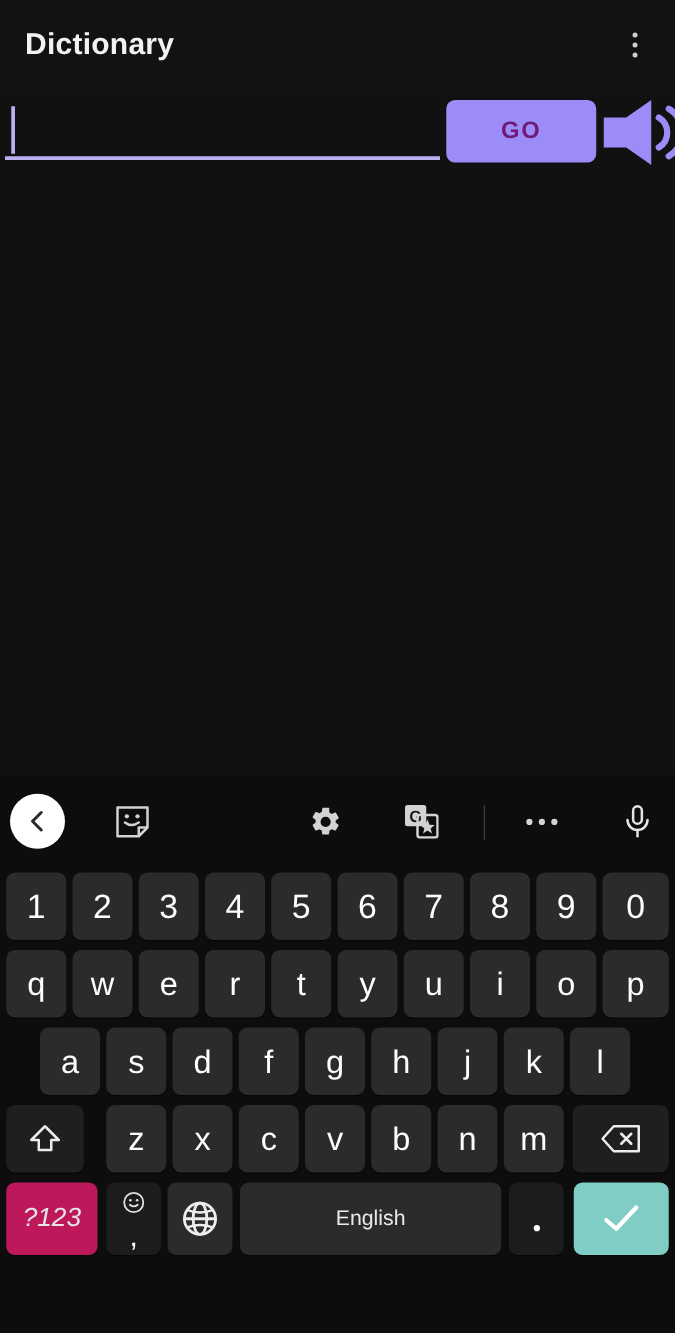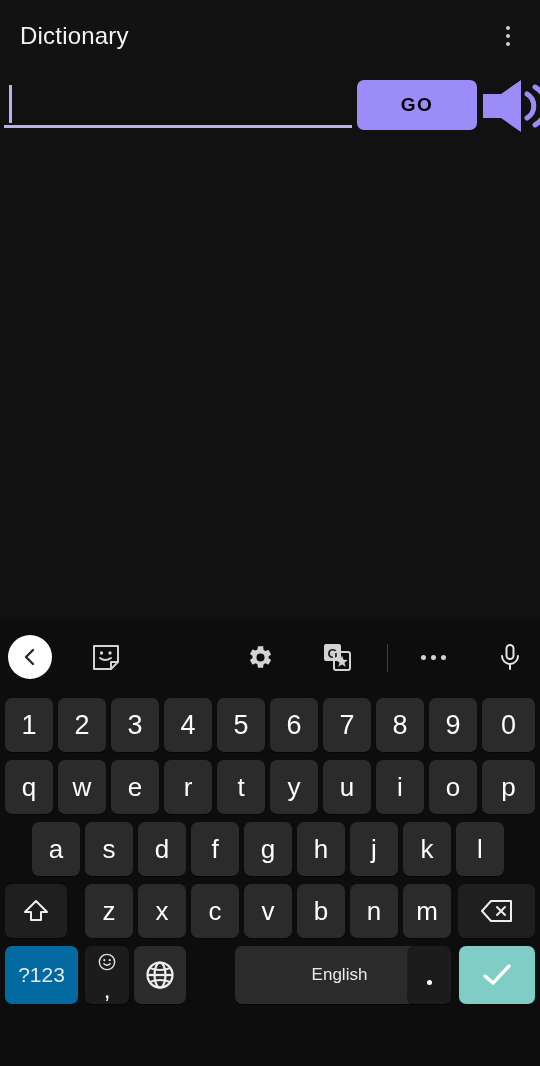--- a/index.html
+++ b/index.html
@@ -11,21 +11,21 @@
   }
   .screen { position: relative; width: 540px; height: 1066px; background: #111111; }
 
   
   .appbar {
     position: absolute; top: 0; left: 0; width: 540px; height: 72px;
     background: #121212;
   }
   .app-title {
     position: absolute; left: 20px; top: 22px;
-    font-size: 24px; font-weight: normal; color: #f2f2f2;
+    font-size: 24px; font-weight: bold; color: #f2f2f2;
     letter-spacing: 0.2px;
   }
   .overflow-menu {
     position: absolute; right: 18px; top: 22px;
     width: 28px; height: 30px; cursor: pointer;
   }
   .overflow-menu i {
     display: block; width: 4px; height: 4px; border-radius: 50%;
     background: #cfcfcf; margin: 4px auto;
   }
@@ -47,21 +47,21 @@
   }
   .word-input::placeholder { color: #5a5a5a; }
   .caret {
     position: absolute; left: 5px; top: 3px; width: 3px; height: 38px;
     background: #b9b0f0;
   }
   .go-button {
     position: absolute; left: 357px; top: 80px;
     width: 120px; height: 50px; border-radius: 7px;
     background: #9b8cf7; border: none; cursor: pointer;
-    color: #000000; font-size: 19px; font-weight: bold;
+    color: #701a75; font-size: 19px; font-weight: bold;
     letter-spacing: 1.4px;
     font-family: "Liberation Sans", sans-serif;
   }
   .speaker-btn {
     position: absolute; left: 481px; top: 78px;
     width: 66px; height: 56px; cursor: pointer;
   }
 
   
   .results-area {
@@ -103,23 +103,23 @@
     background: #2b2b2b; border-radius: 7px;
     display: flex; align-items: center; justify-content: center;
     color: #fdfdfd; font-size: 26px;
     font-family: "Liberation Sans", sans-serif;
     cursor: pointer;
     box-shadow: 0 1px 0 rgba(0,0,0,0.5);
   }
   .kb-key.num { font-size: 27px; }
   .kb-key.dark { background: #1c1c1c; }
   .kb-key.mod  { background: #1f1f1f; }
-  .kb-key.space { background: #2b2b2b; font-size: 17px; color: #eaeaea; margin-left: 43px; }
+  .kb-key.space { background: #2b2b2b; font-size: 17px; color: #eaeaea; }
   .kb-key.enter { background: #7fcdc4; }
-  .kb-key.symbols { font-size: 21px; color: #e6e6e6; background:#0369a1;}
+  .kb-key.symbols { font-size: 21px; color: #e6e6e6; background:#be185d;font-style:italic;}
   .comma-key { position: relative; }
   .comma-key .emoji-top {
     position: absolute; top: 7px; left: 50%; transform: translateX(-50%);
   }
   .comma-key .comma-bottom {
     position: absolute; bottom: 2px; left: 50%; transform: translateX(-50%);
     font-size: 24px; color: #fdfdfd; line-height: 1;
   }
   .period-dot {
     width: 5px; height: 5px; border-radius: 50%; background: #fdfdfd;

